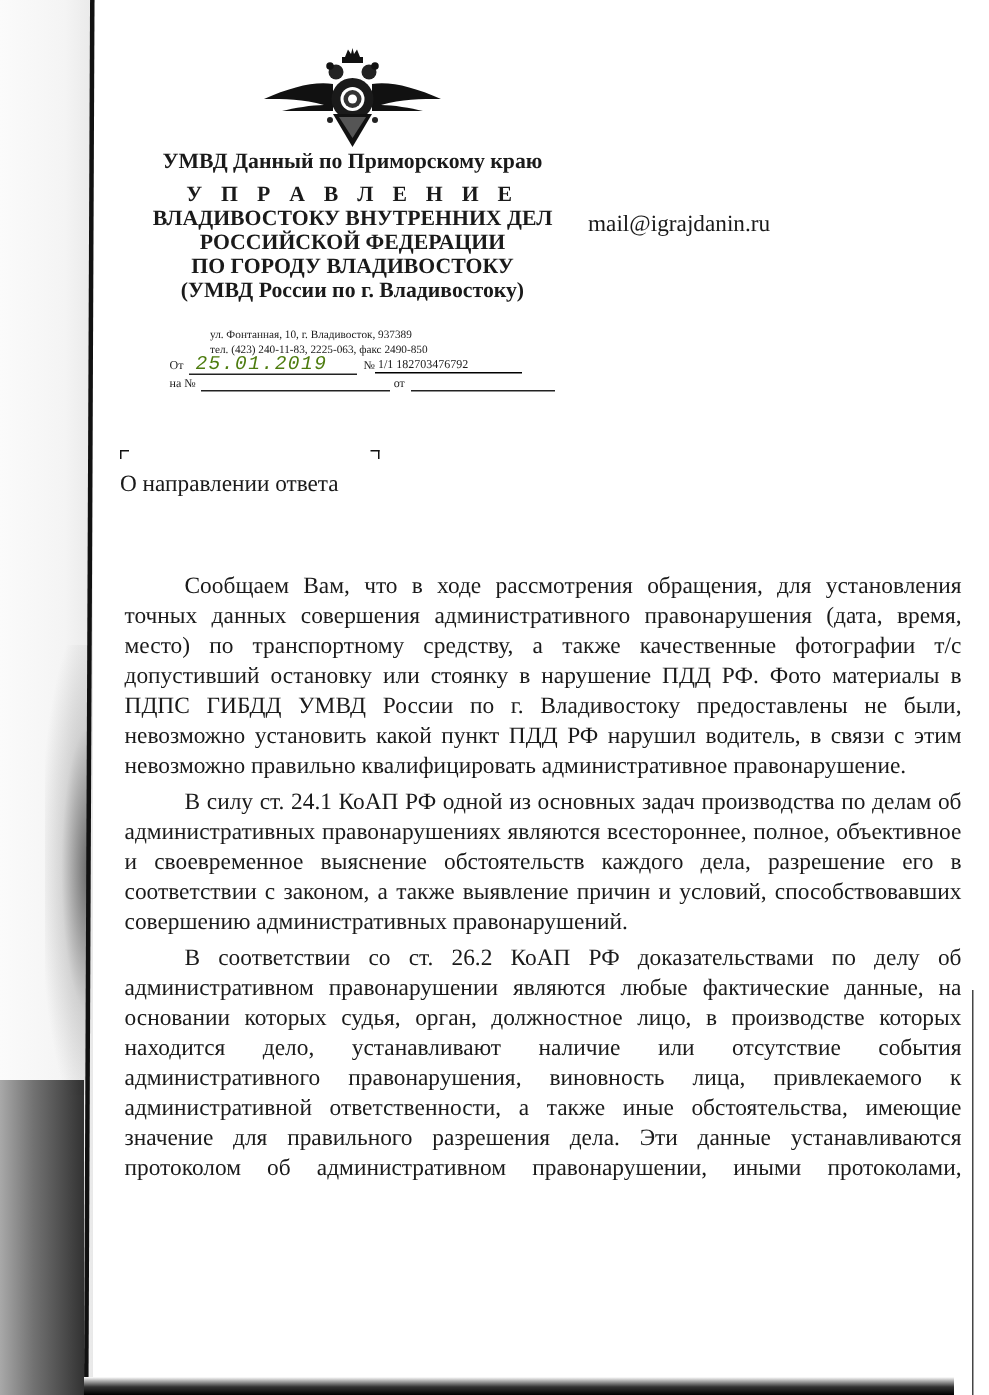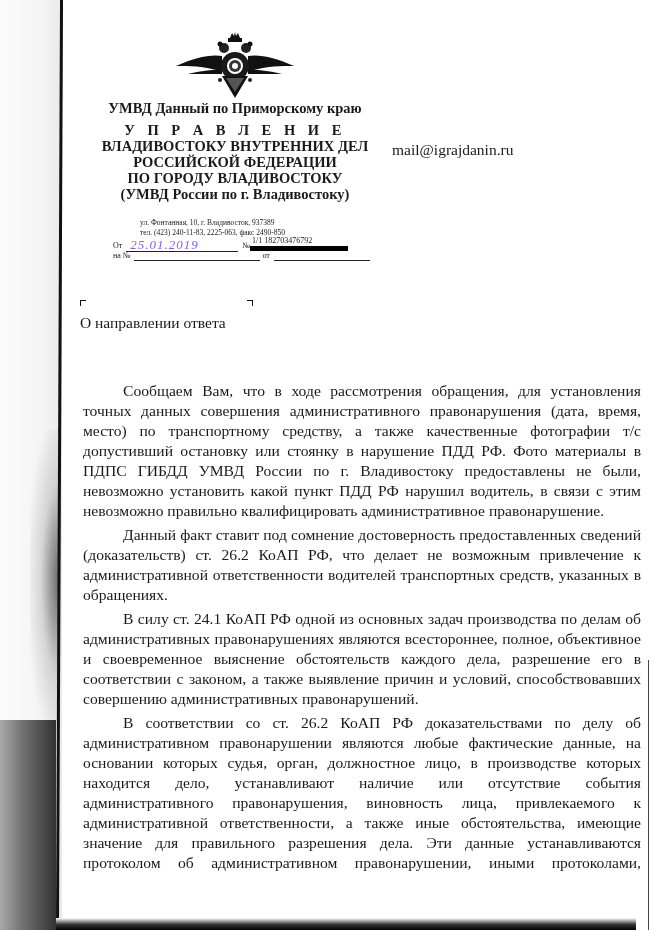--- a/index.html
+++ b/index.html
@@ -64,27 +64,27 @@
 
     .ref-row {
       position: absolute; left: 113px; font-size: 8px; line-height: 10px; white-space: nowrap;
       display: flex; align-items: flex-end;
     }
     .ref-row-1 { top: 236px; }
     .ref-row-2 { top: 251px; }
     .ref-label { margin-right: 4px; }
     .ref-date {
       display: inline-block; width: 108px; border-bottom: 1px solid #222;
-      font-family: Liberation Serif, serif; font-size: 13px; line-height: 12px;
-      letter-spacing: 1px; padding-left: 4px; color: #8b5cf6; font-style: italic;
+      font-family: Liberation Mono, monospace; font-size: 13px; line-height: 12px;
+      letter-spacing: 1px; padding-left: 4px; color: #4d7c0f; font-style: italic;
       transform: translateY(1px);
     }
     .ref-num-label { margin-left: 4px; }
     .ref-num {
-      display: inline-block; border-bottom: 5px solid #000000; width: 96px; padding-left: 2px;
+      display: inline-block; border-bottom: 1px solid #000000; width: 96px; padding-left: 2px;
     }
     .blank-long { display: inline-block; width: 126px; border-bottom: 1px solid #222; margin-left: 4px; height: 9px; }
     .blank-short { display: inline-block; width: 96px; border-bottom: 1px solid #222; margin-left: 4px; height: 9px; }
 
     .corner {
       position: absolute; width: 5px; height: 5px; border-color: #111; border-style: solid;
     }
     .corner-tl { left: 80px; top: 300px; border-width: 1.5px 0 0 1.5px; }
     .corner-tr { left: 247px; top: 300px; border-width: 1.5px 1.5px 0 0; }
     .subject {
@@ -159,16 +159,15 @@
   <span style="margin-left:2px">от</span>
   <span class="blank-short"></span>
 </div>
 
 <div class="corner corner-tl"></div>
 <div class="corner corner-tr"></div>
 <div class="subject">О направлении ответа</div>
 
 <div class="body-text">
   <p>Сообщаем Вам, что в ходе рассмотрения обращения, для установления точных данных совершения административного правонарушения (дата, время, место) по транспортному средству, а также качественные фотографии т/с допустивший остановку или стоянку в нарушение ПДД РФ. Фото материалы в ПДПС ГИБДД УМВД России по г. Владивостоку предоставлены не были, невозможно установить какой пункт ПДД РФ нарушил водитель, в связи с этим невозможно правильно квалифицировать административное правонарушение.</p>
-  <p>Данный факт ставит под сомнение достоверность предоставленных сведений (доказательств) ст. 26.2 КоАП РФ, что делает не возможным привлечение к административной ответственности водителей транспортных средств, указанных в обращениях.</p>
   <p>В силу ст. 24.1 КоАП РФ одной из основных задач производства по делам об административных правонарушениях являются всестороннее, полное, объективное и своевременное выяснение обстоятельств каждого дела, разрешение его в соответствии с законом, а также выявление причин и условий, способствовавших совершению административных правонарушений.</p>
   <p class="last-cut">В соответствии со ст. 26.2 КоАП РФ доказательствами по делу об административном правонарушении являются любые фактические данные, на основании которых судья, орган, должностное лицо, в производстве которых находится дело, устанавливают наличие или отсутствие события административного правонарушения, виновность лица, привлекаемого к административной ответственности, а также иные обстоятельства, имеющие значение для правильного разрешения дела. Эти данные устанавливаются протоколом об административном правонарушении, иными протоколами,</p>
 </div>
 
 </body></html>

